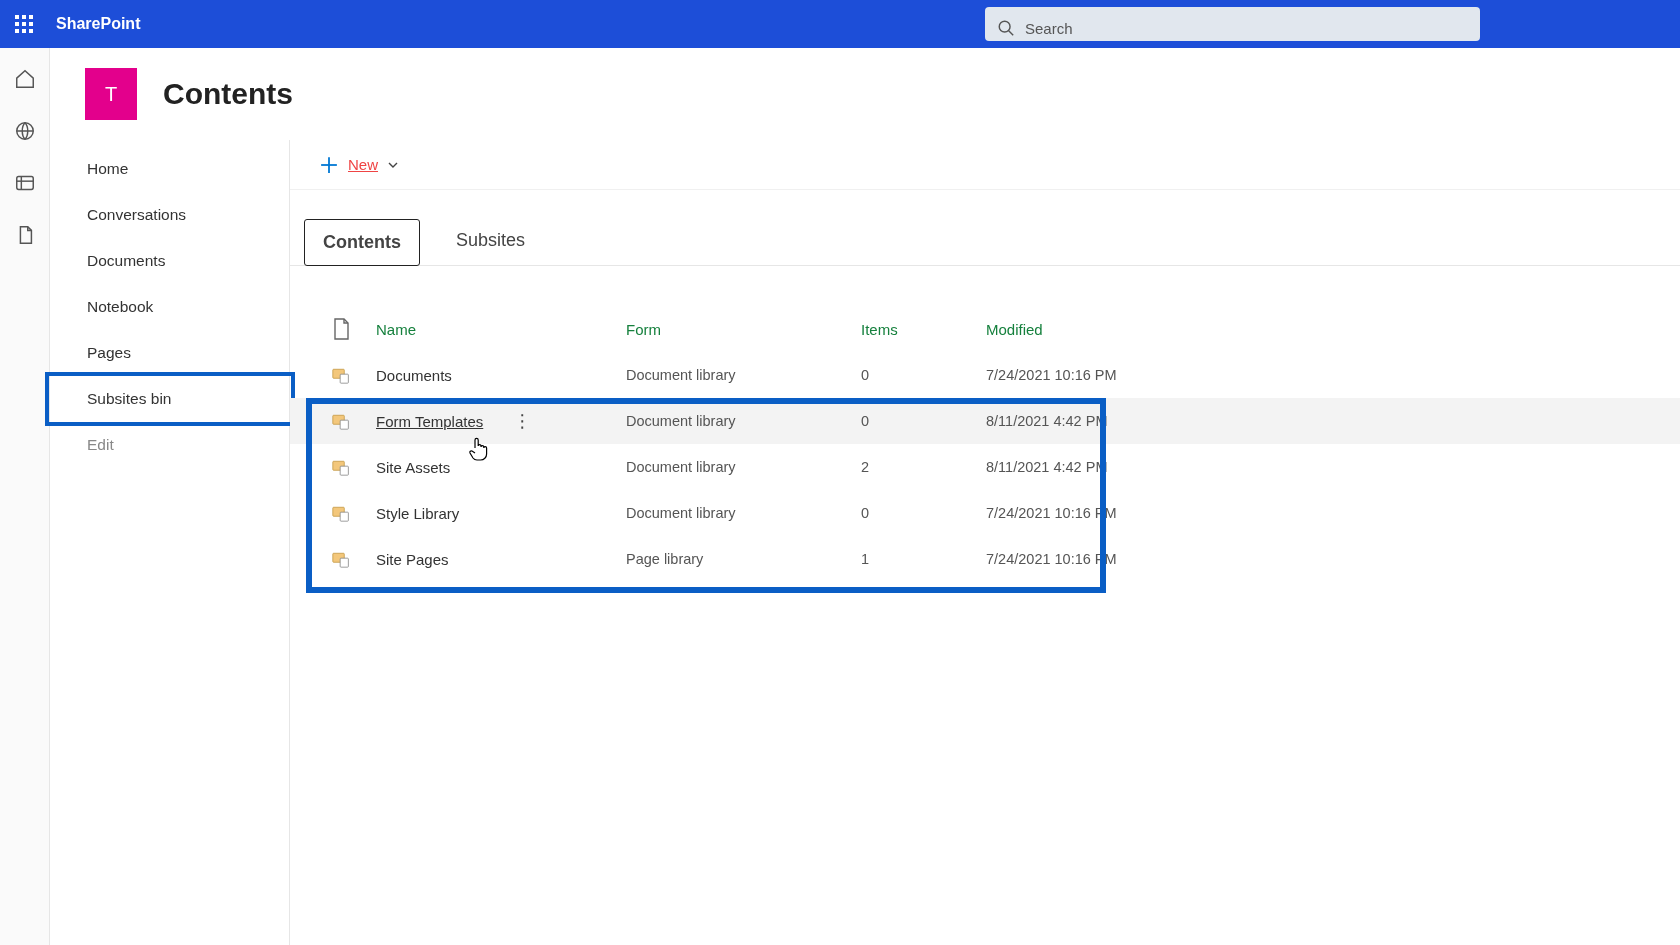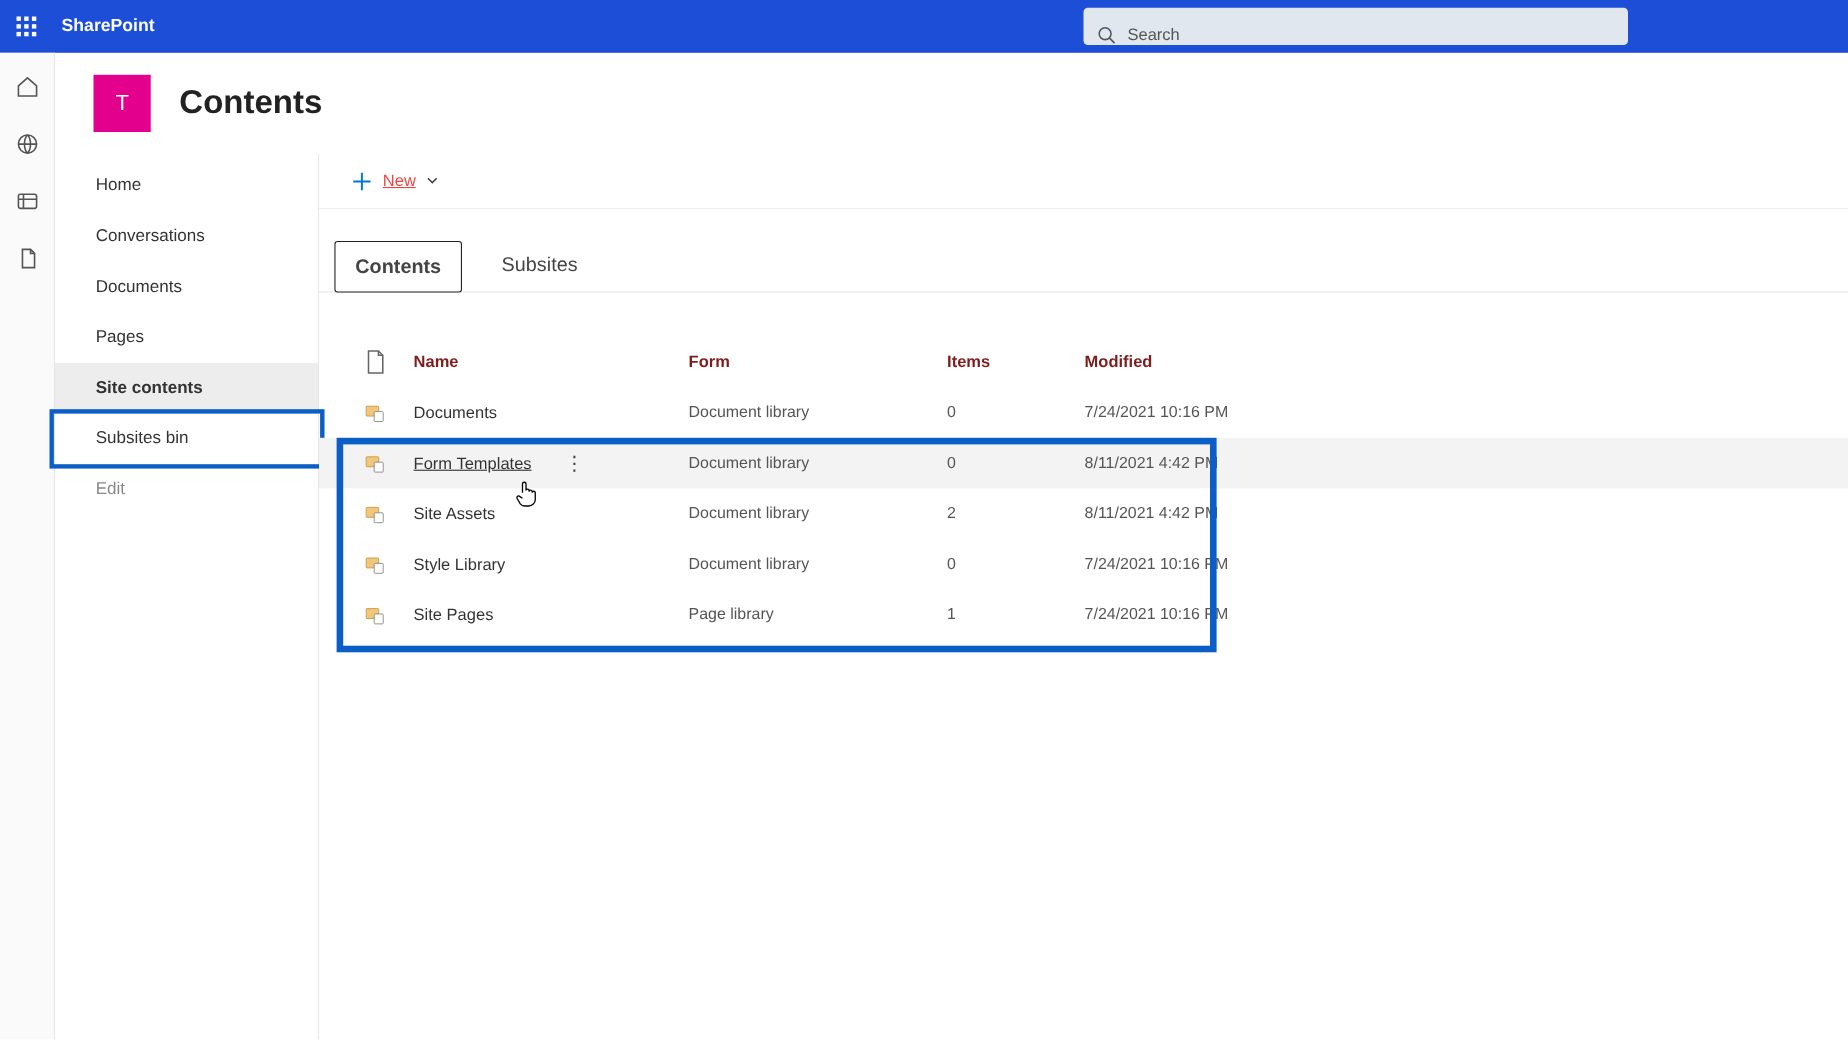--- a/index.html
+++ b/index.html
@@ -5,21 +5,21 @@
   * { margin: 0; padding: 0; box-sizing: border-box; font-family: "Segoe UI", Arial, sans-serif; }
   html, body { width: 1680px; height: 945px; overflow: hidden; background: #fff; }
 
   
   .suite-bar { height: 48px; background: #1d4ed8; display: flex; align-items: center; color: #fff; }
   .waffle { width: 48px; height: 48px; display: flex; align-items: center; justify-content: center; }
   .waffle-grid { width: 18px; height: 18px; display: grid; grid-template-columns: repeat(3,4px); grid-template-rows: repeat(3,4px); gap: 3px; }
   .waffle-grid span { background: #fff; width: 4px; height: 4px; }
   .app-name { font-size: 16px; font-weight: 600; padding-left: 8px; }
   .search-wrap { margin-left: auto; margin-right: 200px; }
-  .search-box { position: relative; width: 495px; height: 34px; background: #e1e7ee; border-radius: 4px; display: flex; align-items: flex-start; padding: 16px 12px; }
+  .search-box { position: relative; width: 495px; height: 34px; background: #e1e7ee; border-radius: 4px; display: flex; align-items: flex-end; padding: 4px 12px; }
   .search-box input { border: none; background: transparent; outline: none; font-size: 15px; color: #555; flex: 1; margin-left: 10px; }
   .search-box input::placeholder { color: #555; }
   .search-icon svg { width: 18px; height: 18px; display: block; }
 
   
   .body { display: flex; height: calc(100% - 48px); }
 
   
   .rail { width: 50px; background: #fafafa; border-right: 1px solid #e6e6e6; display: flex; flex-direction: column; align-items: center; padding-top: 20px; gap: 30px; }
   .rail-icon { width: 22px; height: 22px; color: #555; display: flex; align-items: center; justify-content: center; }
@@ -53,21 +53,21 @@
   .chev { width: 10px; height: 10px; }
 
   
   .tabs { display: flex; padding-left: 14px; margin-top: 28px; border-bottom: 1px solid #e6e6e6; gap: 18px; }
   .tab { padding: 12px 18px; font-size: 18px; color: #444; cursor: pointer; }
   .tab.active { border: 1.5px solid #222; border-radius: 3px; font-weight: 600; position: relative; top: 1px; background: #fff; }
 
   
   .table { margin-top: 40px; }
   .row { display: grid; grid-template-columns: 70px 250px 235px 125px 230px; align-items: center; height: 46px; padding-left: 16px; font-size: 15px; color: #333; }
-  .row.header { font-weight: 700; color: #7f1d1d; }
+  .row.header { font-weight: 400; color: #15803d; }
   .row.hover { background: #f3f3f3; }
   .cell-icon { display: flex; justify-content: center; }
   .cell-icon svg { width: 18px; height: 22px; }
   .header .cell-icon svg { stroke: #666; }
   .cell-name { display: flex; align-items: center; gap: 30px; }
   .row.hover .cell-name .link { text-decoration: underline; }
   .row .type { color: #555; font-size: 14.5px; }
   .row .items { color: #555; font-size: 14.5px; }
   .row .mod { color: #555; font-size: 14.5px; }
   .more-dots { color: #444; font-size: 18px; line-height: 1; cursor: pointer; }
@@ -150,22 +150,22 @@
       <div class="site-logo">T</div>
       <div class="site-title">Contents</div>
     </div>
 
     <div class="content-wrap">
 
       <div class="left-nav" id="left-nav">
         <div class="nav-item">Home</div>
         <div class="nav-item">Conversations</div>
         <div class="nav-item">Documents</div>
+        <div class="nav-item">Notebook</div>
         <div class="nav-item">Pages</div>
-        <div class="nav-item selected">Site contents</div>
         <div class="nav-item">Subsites bin</div>
         <div class="nav-item faded">Edit</div>
 
         <div class="nav-highlight-box" style="left:-5px; top:232px; width:250px; height:54px;"></div>
       </div>
 
       <div class="content">
 
         <div class="cmd-bar">
           <div class="new-btn">

